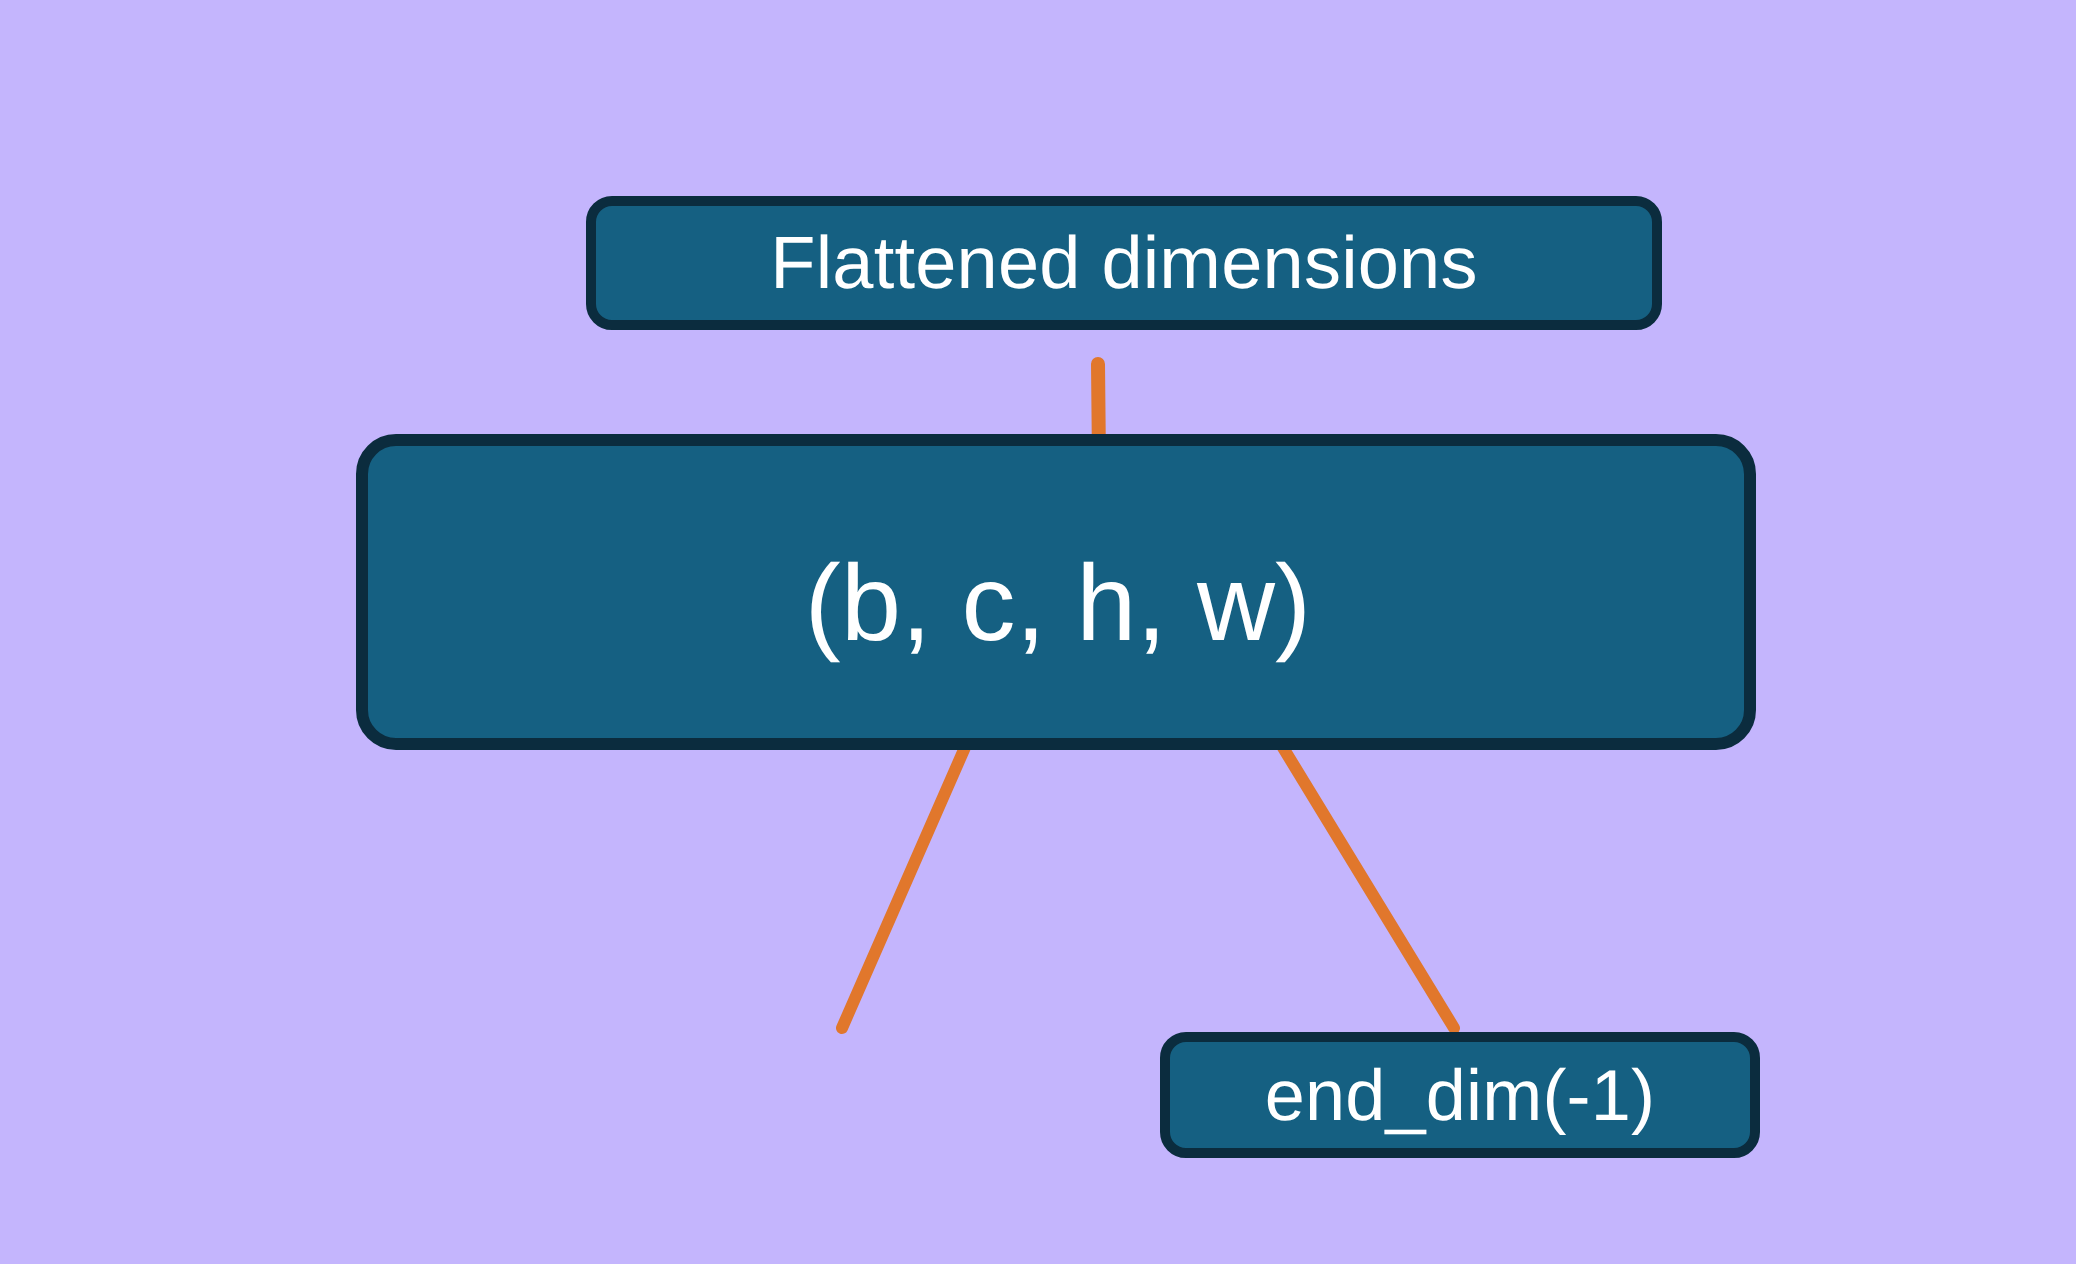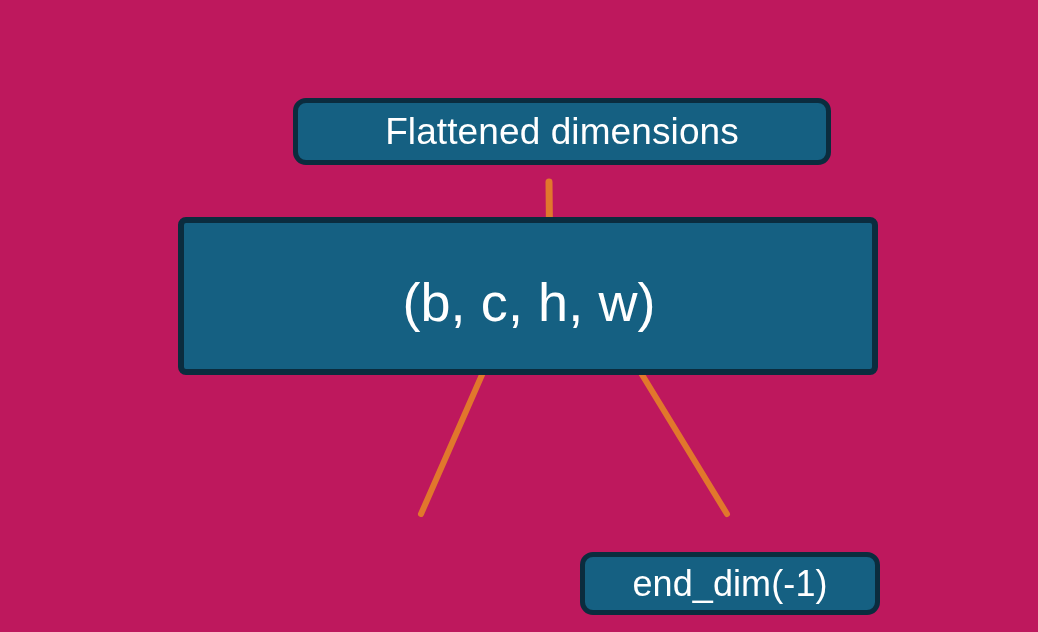--- a/index.html
+++ b/index.html
@@ -9,21 +9,21 @@
     background: #ffffff;
   }
   body {
     font-family: "Liberation Sans", sans-serif;
     -webkit-font-smoothing: antialiased;
   }
   #canvas {
     position: relative;
     width: 1038px;
     height: 632px;
-    background: #be185d;
+    background: #c4b5fd;
     overflow: hidden;
   }
   .connectors {
     position: absolute;
     left: 0;
     top: 0;
     width: 1038px;
     height: 632px;
     pointer-events: none;
   }
@@ -58,21 +58,21 @@
   #node-flattened .node-label {
     font-size: 37px;
     font-weight: 400;
   }
 
   #node-shape {
     left: 178px;
     top: 217px;
     width: 700px;
     height: 158px;
-    border-radius: 8px;
+    border-radius: 20px;
     border-width: 6px;
     align-items: flex-start;
     justify-content: center;
   }
   #node-shape .node-label {
     font-size: 54px;
     font-weight: 400;
     margin-top: 52px;
     margin-left: 2px;
   }
@@ -83,21 +83,20 @@
     width: 296px;
     height: 63px;
     border-radius: 13px;
   }
   #node-end-dim {
     left: 580px;
     top: 516px;
     width: 300px;
     height: 63px;
     border-radius: 13px;
-    margin-top: 36px;
   }
   #node-start-dim .node-label,
   #node-end-dim .node-label {
     font-size: 36px;
     font-weight: 400;
   }
 </style>
 </head>
 <body>
 

